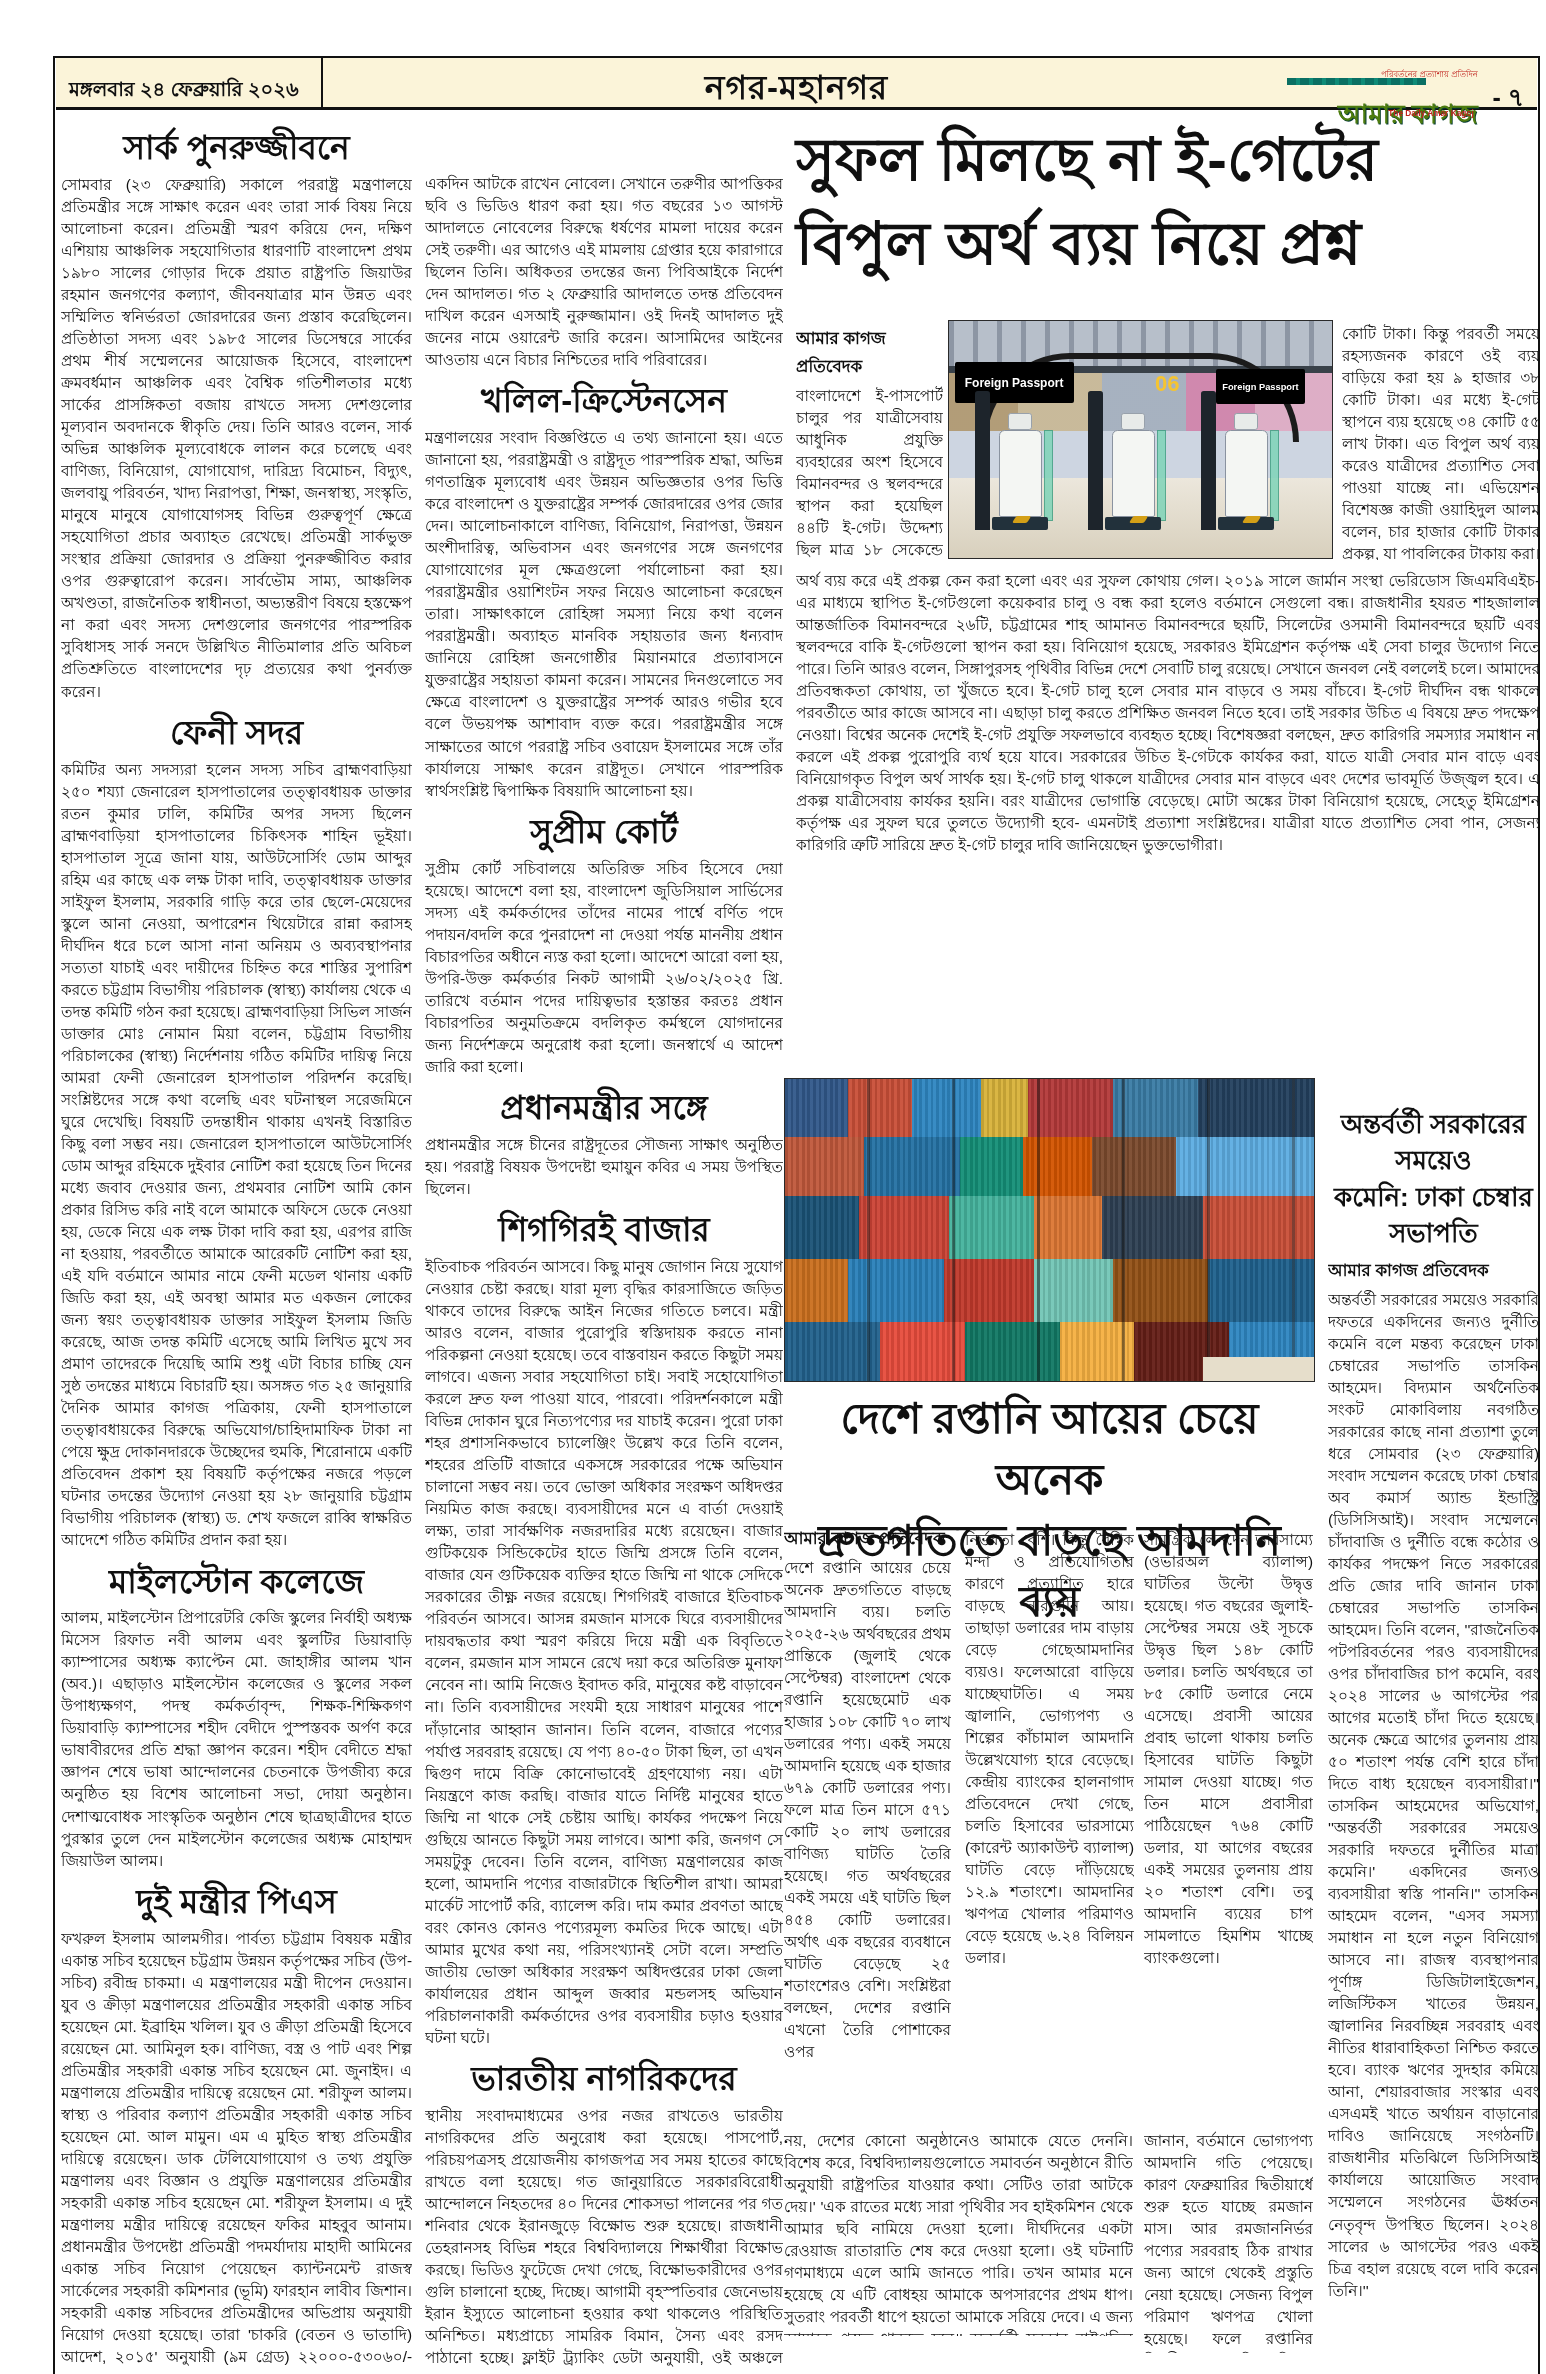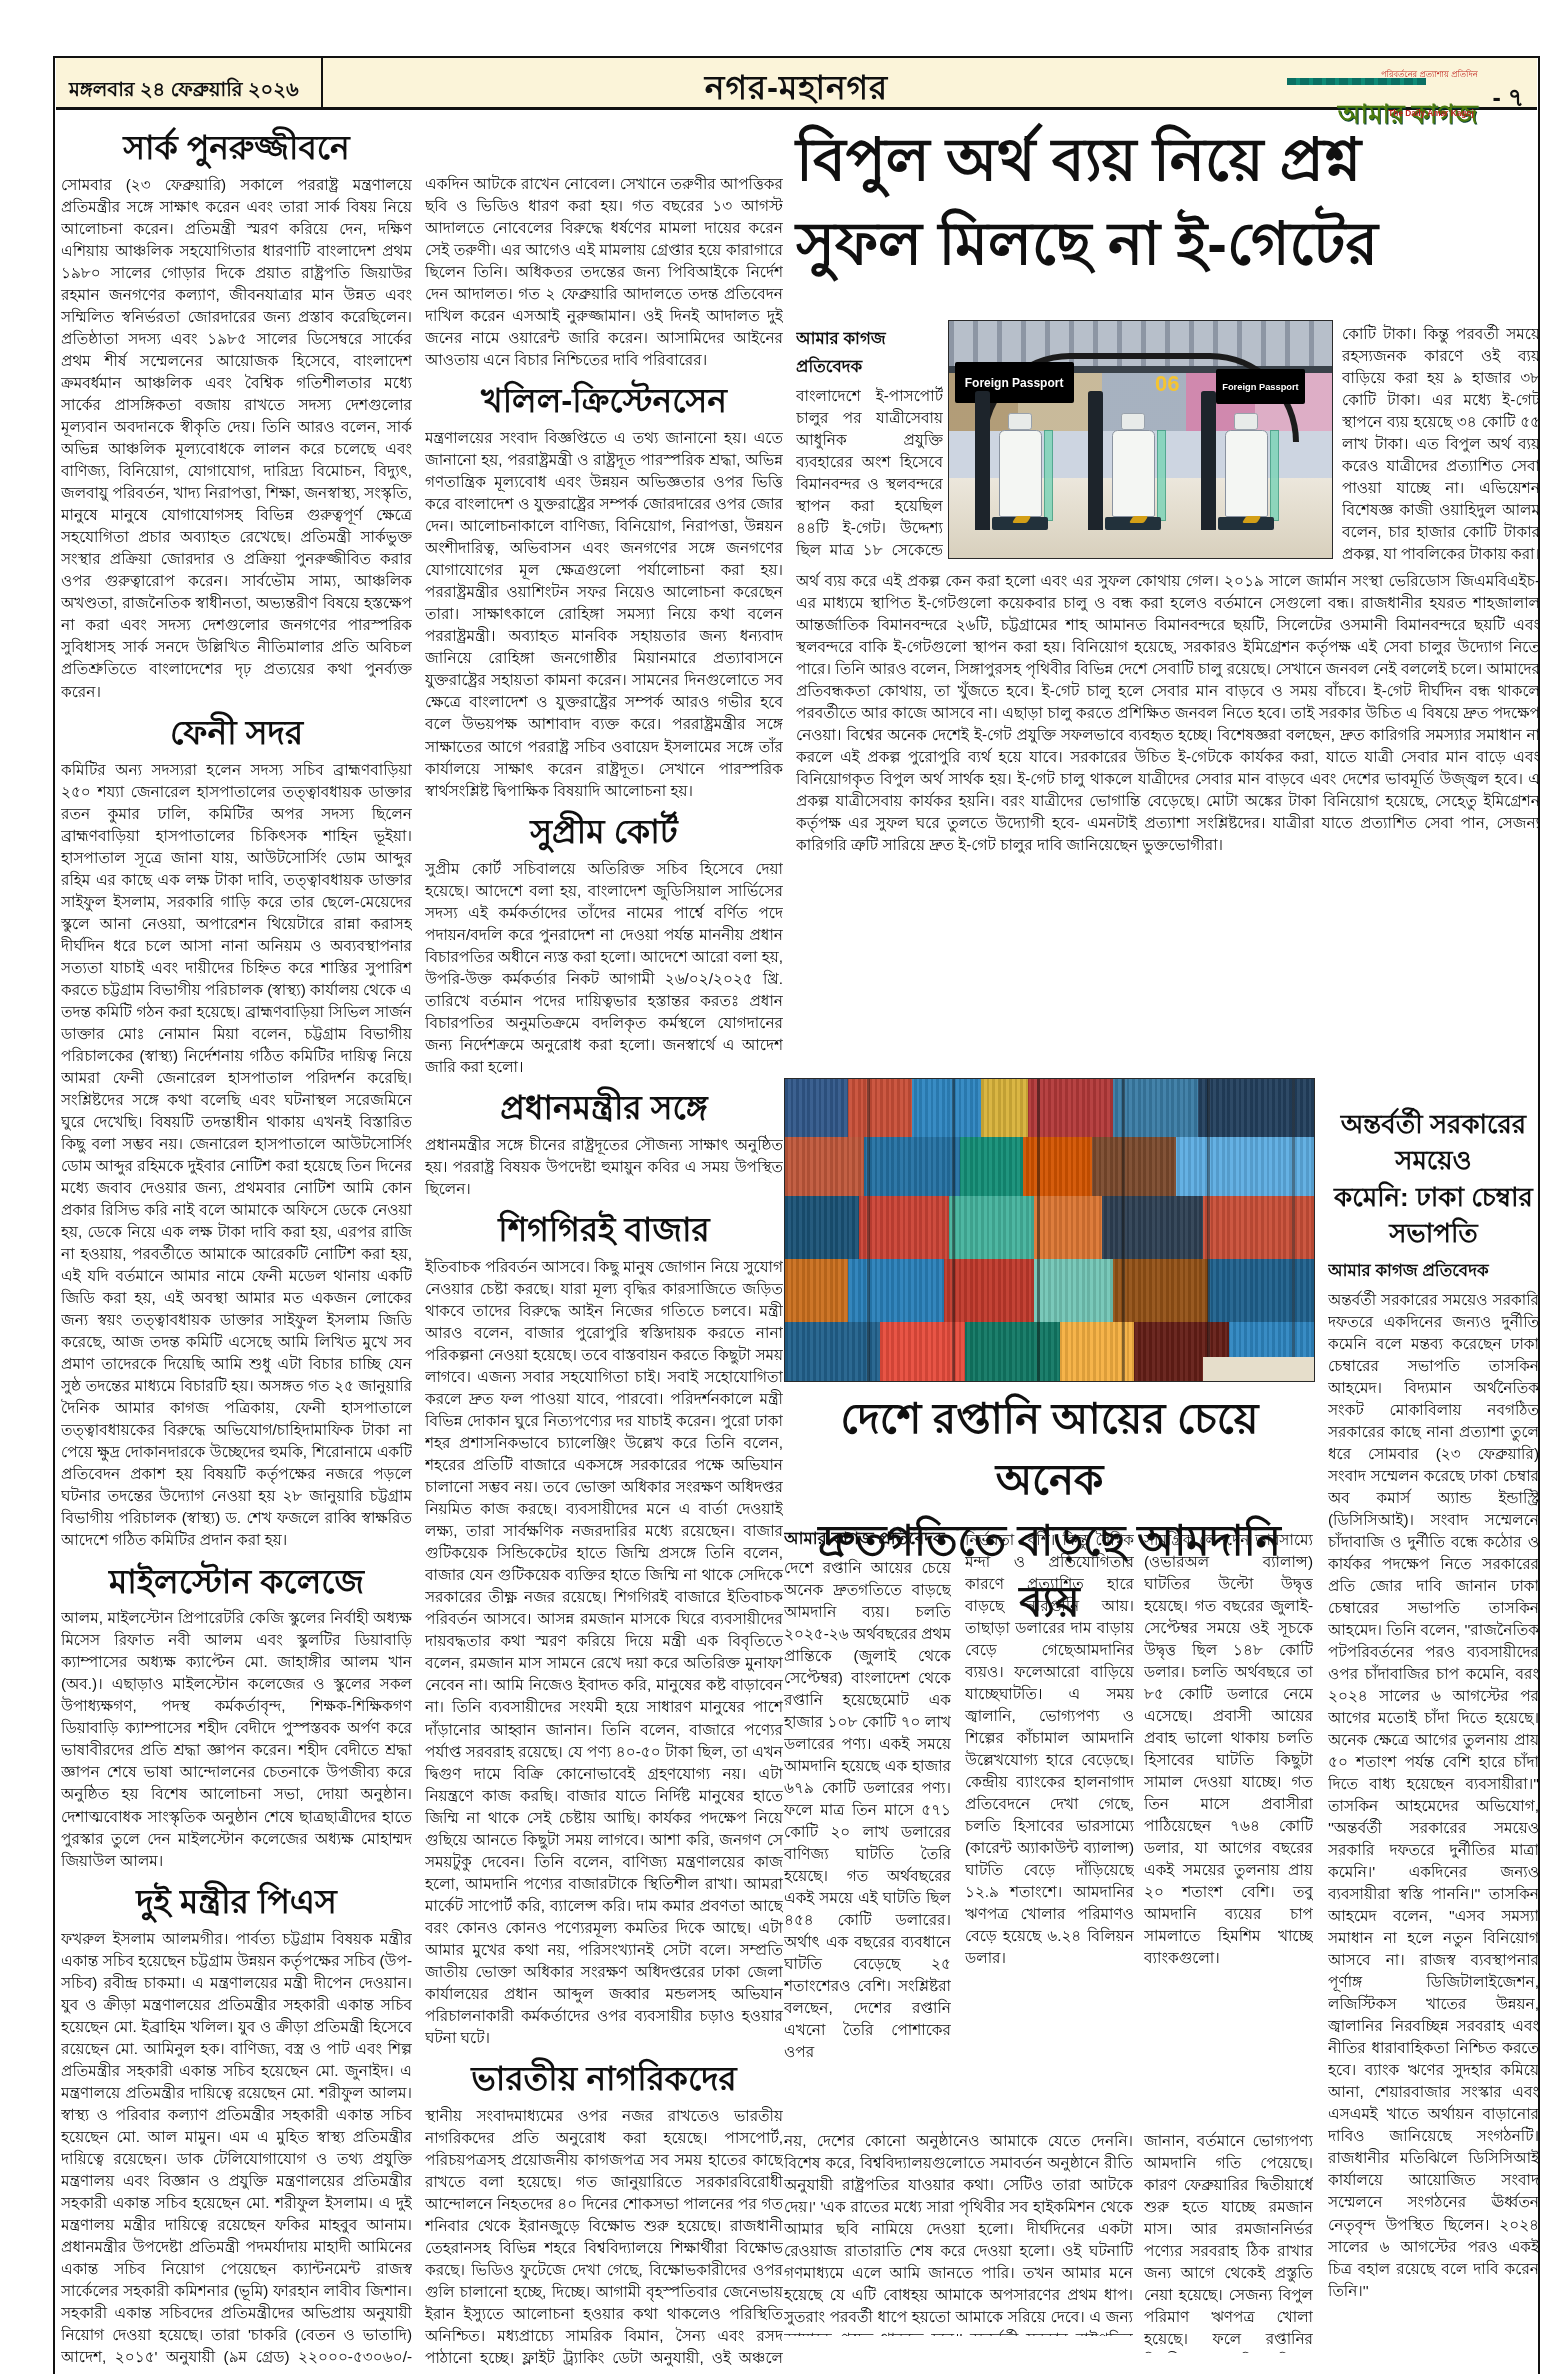--- a/index.html
+++ b/index.html
@@ -135,22 +135,22 @@
       <div class="body">ইতিবাচক পরিবর্তন আসবে। কিছু মানুষ জোগান নিয়ে সুযোগ নেওয়ার চেষ্টা করছে। যারা মূল্য বৃদ্ধির কারসাজিতে জড়িত থাকবে তাদের বিরুদ্ধে আইন নিজের গতিতে চলবে। মন্ত্রী আরও বলেন, বাজার পুরোপুরি স্বস্তিদায়ক করতে নানা পরিকল্পনা নেওয়া হয়েছে। তবে বাস্তবায়ন করতে কিছুটা সময় লাগবে। এজন্য সবার সহযোগিতা চাই। সবাই সহোযোগিতা করলে দ্রুত ফল পাওয়া যাবে, পারবো। পরিদর্শনকালে মন্ত্রী বিভিন্ন দোকান ঘুরে নিত্যপণ্যের দর যাচাই করেন। পুরো ঢাকা শহর প্রশাসনিকভাবে চ্যালেঞ্জিং উল্লেখ করে তিনি বলেন, শহরের প্রতিটি বাজারে একসঙ্গে সরকারের পক্ষে অভিযান চালানো সম্ভব নয়। তবে ভোক্তা অধিকার সংরক্ষণ অধিদপ্তর নিয়মিত কাজ করছে। ব্যবসায়ীদের মনে এ বার্তা দেওয়াই লক্ষ্য, তারা সার্বক্ষণিক নজরদারির মধ্যে রয়েছেন। বাজার গুটিকয়েক সিন্ডিকেটের হাতে জিম্মি প্রসঙ্গে তিনি বলেন, বাজার যেন গুটিকয়েক ব্যক্তির হাতে জিম্মি না থাকে সেদিকে সরকারের তীক্ষ্ণ নজর রয়েছে। শিগগিরই বাজারে ইতিবাচক পরিবর্তন আসবে। আসন্ন রমজান মাসকে ঘিরে ব্যবসায়ীদের দায়বদ্ধতার কথা স্মরণ করিয়ে দিয়ে মন্ত্রী এক বিবৃতিতে বলেন, রমজান মাস সামনে রেখে দয়া করে অতিরিক্ত মুনাফা নেবেন না। আমি নিজেও ইবাদত করি, মানুষের কষ্ট বাড়াবেন না। তিনি ব্যবসায়ীদের সংযমী হয়ে সাধারণ মানুষের পাশে দাঁড়ানোর আহ্বান জানান। তিনি বলেন, বাজারে পণ্যের পর্যাপ্ত সরবরাহ রয়েছে। যে পণ্য ৪০-৫০ টাকা ছিল, তা এখন দ্বিগুণ দামে বিক্রি কোনোভাবেই গ্রহণযোগ্য নয়। এটা নিয়ন্ত্রণে কাজ করছি। বাজার যাতে নির্দিষ্ট মানুষের হাতে জিম্মি না থাকে সেই চেষ্টায় আছি। কার্যকর পদক্ষেপ নিয়ে গুছিয়ে আনতে কিছুটা সময় লাগবে। আশা করি, জনগণ সে সময়টুকু দেবেন। তিনি বলেন, বাণিজ্য মন্ত্রণালয়ের কাজ হলো, আমদানি পণ্যের বাজারটাকে স্থিতিশীল রাখা। আমরা মার্কেট সাপোর্ট করি, ব্যালেন্স করি। দাম কমার প্রবণতা আছে বরং কোনও কোনও পণ্যেরমূল্য কমতির দিকে আছে। এটা আমার মুখের কথা নয়, পরিসংখ্যানই সেটা বলে। সম্প্রতি জাতীয় ভোক্তা অধিকার সংরক্ষণ অধিদপ্তরের ঢাকা জেলা কার্যালয়ের প্রধান আব্দুল জব্বার মন্ডলসহ অভিযান পরিচালনাকারী কর্মকর্তাদের ওপর ব্যবসায়ীর চড়াও হওয়ার ঘটনা ঘটে।</div>
     </div>
     <div>
       <div class="h-col">ভারতীয় নাগরিকদের</div>
       <div class="body">স্থানীয় সংবাদমাধ্যমের ওপর নজর রাখতেও ভারতীয় নাগরিকদের প্রতি অনুরোধ করা হয়েছে। পাসপোর্ট, পরিচয়পত্রসহ প্রয়োজনীয় কাগজপত্র সব সময় হাতের কাছে রাখতে বলা হয়েছে। গত জানুয়ারিতে সরকারবিরোধী আন্দোলনে নিহতদের ৪০ দিনের শোকসভা পালনের পর গত শনিবার থেকে ইরানজুড়ে বিক্ষোভ শুরু হয়েছে। রাজধানী তেহরানসহ বিভিন্ন শহরে বিশ্ববিদ্যালয়ে শিক্ষার্থীরা বিক্ষোভ করছে। ভিডিও ফুটেজে দেখা গেছে, বিক্ষোভকারীদের ওপর গুলি চালানো হচ্ছে, দিচ্ছে। আগামী বৃহস্পতিবার জেনেভায় ইরান ইস্যুতে আলোচনা হওয়ার কথা থাকলেও পরিস্থিতি অনিশ্চিত। মধ্যপ্রাচ্যে সামরিক বিমান, সৈন্য এবং রসদ পাঠানো হচ্ছে। ফ্লাইট ট্র্যাকিং ডেটা অনুযায়ী, ওই অঞ্চলে অতিরিক্ত রসদ পৌছানো হচ্ছে।</div>
     </div>
 
   </div>
 
   <div class="h-main">
+    <div>সুফল মিলছে না ই-গেটের</div>
     <div>বিপুল অর্থ ব্যয় নিয়ে প্রশ্ন</div>
-    <div>সুফল মিলছে না ই-গেটের</div>
   </div>
 
   <div class="kol" style="left:796px;top:323px;width:147px;height:237px;">
     <div class="byline">আমার কাগজ প্রতিবেদক</div>
     <div class="body">বাংলাদেশে ই-পাসপোর্ট চালুর পর যাত্রীসেবায় আধুনিক প্রযুক্তি ব্যবহারের অংশ হিসেবে বিমানবন্দর ও স্থলবন্দরে স্থাপন করা হয়েছিল ৪৪টি ই-গেট। উদ্দেশ্য ছিল মাত্র ১৮ সেকেন্ডে ইমিগ্রেশন সম্পন্ন করা, যাতে যাত্রীদের দীর্ঘ লাইনে দাঁড়াতে না হয়। কিন্তু বাস্তবে দেখা যাচ্ছে, সাড়ে ৩৪ কোটি টাকা ব্যয়ে নির্মিত এসব ই-গেট কার্যত অচল হয়ে আছে। যাত্রীদের প্রত্যাশিত সেবা না পাওয়ায় এখন প্রশ্ন উঠছে- এত বিপুল</div>
   </div>
 
   <div class="photo egate-photo">
     <div class="eg-ceiling"></div>
     <div class="eg-shops"></div>

